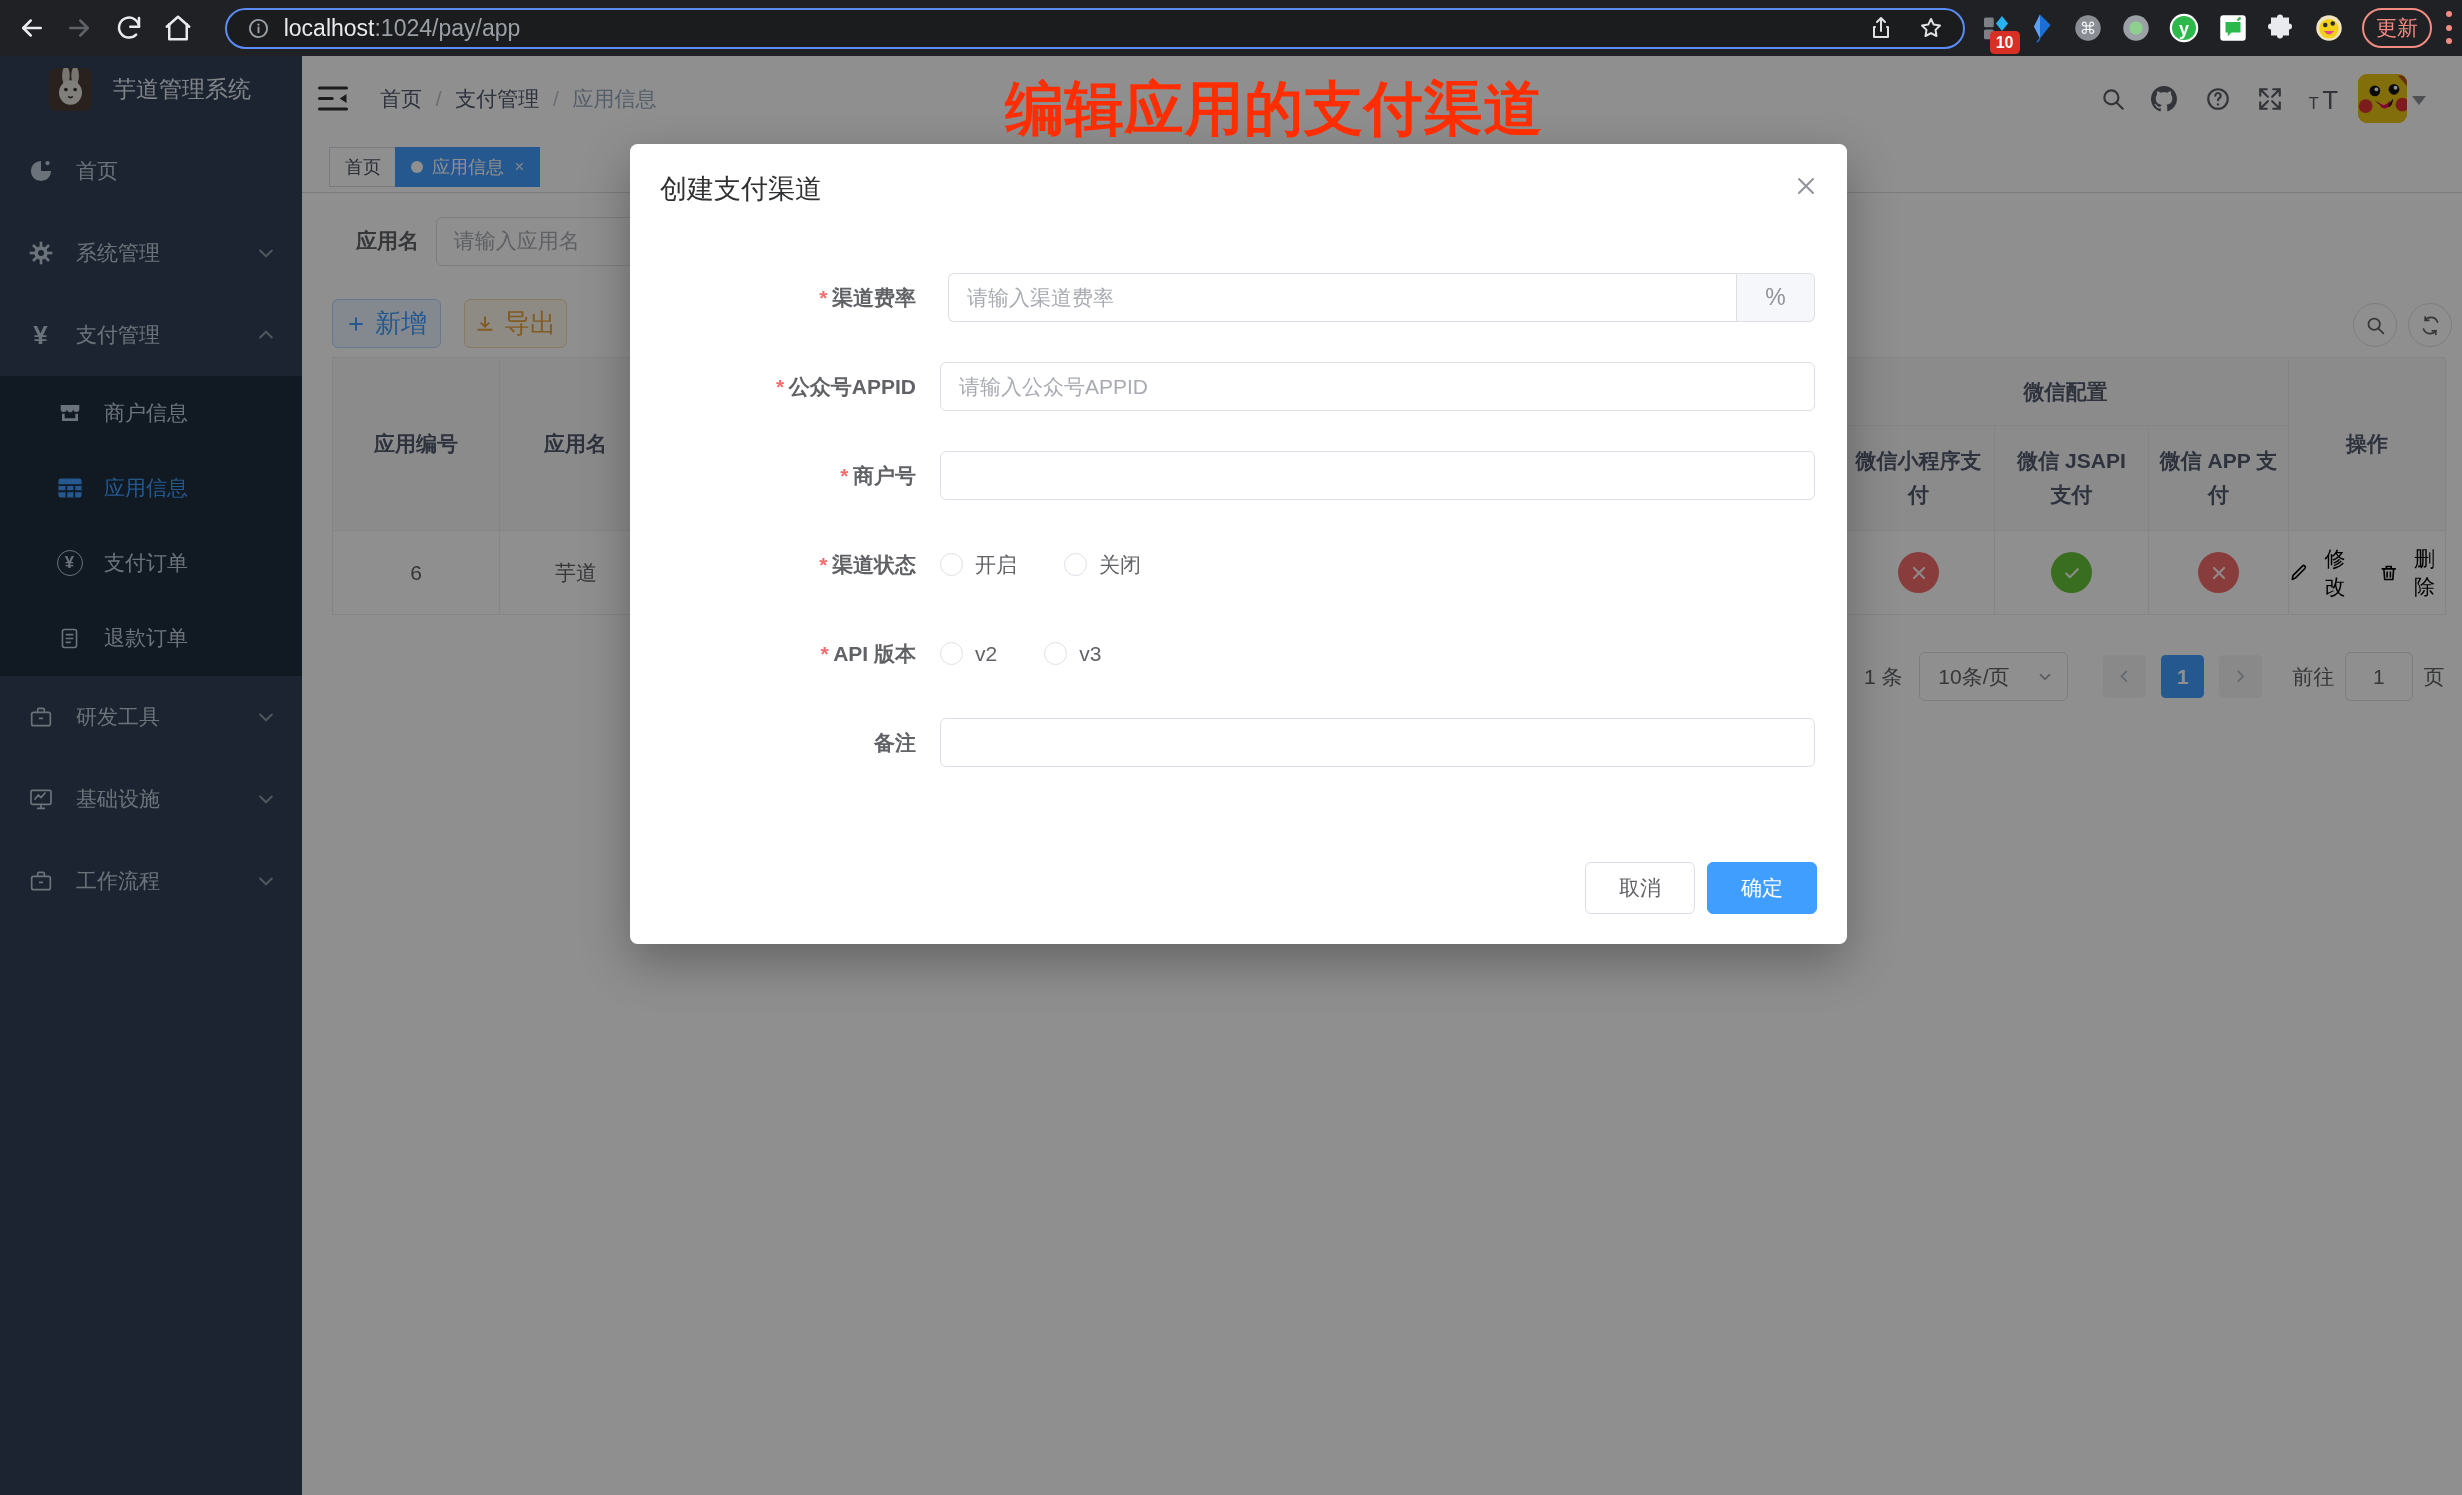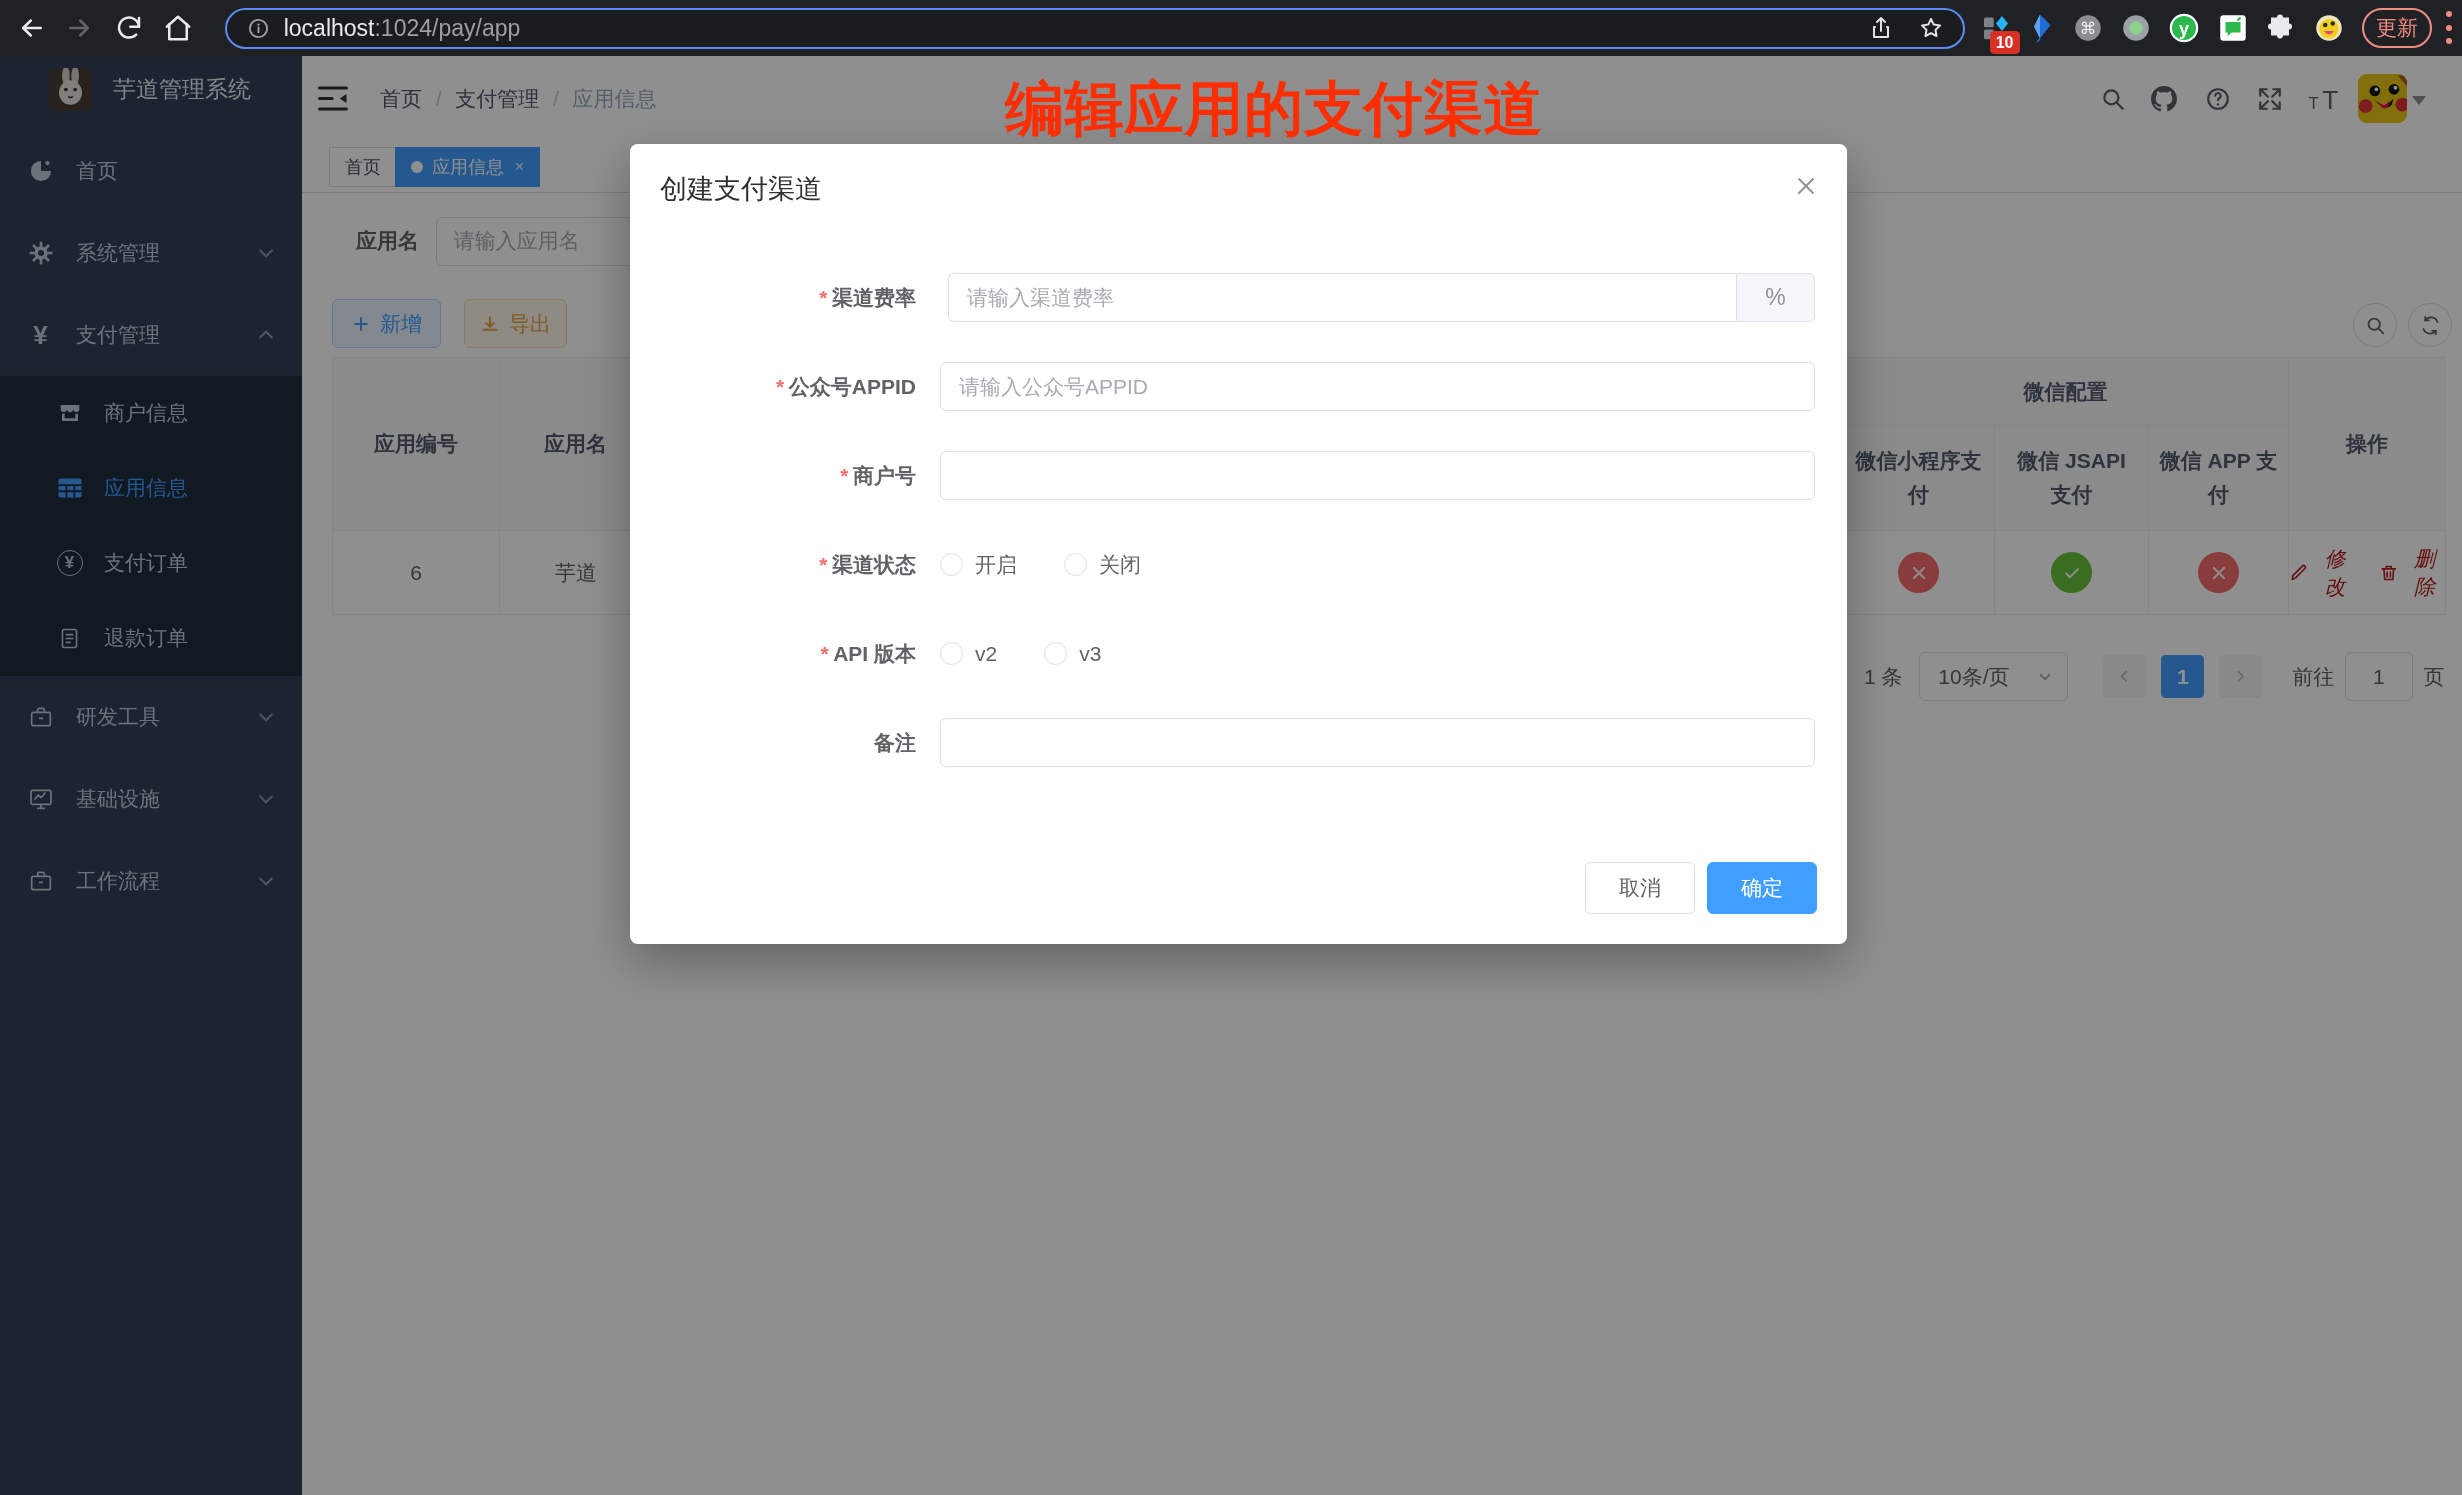--- a/index.html
+++ b/index.html
@@ -71,21 +71,21 @@
   .tag.active { background:#409eff; border-color:#409eff; color:#fff; }
   .tag .dot { width:12px; height:12px; border-radius:50%; background:#fff; margin-right:9px; }
   .tag .tclose { margin-left:10.6px; font-size:16.7px; color:#e5eefb; }
 
   
   .content { position:absolute; left:0; top:137px; right:0; bottom:0; background:#fff; }
   .q-label { position:absolute; left:54px; top:34px; font-size:21px; font-weight:bold; color:#606266; }
   .q-input { position:absolute; left:134px; top:23.6px; width:380px; height:49px; border:1.5px solid #dcdfe6;
     border-radius:6px; font-size:21px; padding:0 16.7px; color:#606266; background:#fff; font-family:inherit; }
   .q-input::placeholder { color:#a8abb2; }
-  .btn { position:absolute; top:106px; height:49px; border-radius:6px; font-size:21px;
+  .btn { position:absolute; top:106px; height:49px; border-radius:6px; font-size:26px;
     display:flex; align-items:center; justify-content:center; gap:9px; }
   .btn svg { width:20px; height:20px; }
   .btn-add { left:30px; width:109px; background:#ecf5ff; border:1.5px solid #b3d8ff; color:#409eff; }
   .btn-export { left:162px; width:103px; background:#fdf6ec; border:1.5px solid #f5dab1; color:#e6a23c; }
   .mini-circle { position:absolute; top:110px; width:44px; height:44px; border:1.5px solid #dcdfe6; border-radius:50%;
     display:flex; align-items:center; justify-content:center; color:#606266; }
   .mini-circle svg { width:21px; height:21px; }
 
   
   .table { position:absolute; left:30px; top:164px; width:2113px; display:grid;
@@ -95,21 +95,21 @@
   .tc { border-right:1.5px solid #ebeef5; border-bottom:1.5px solid #ebeef5;
     display:flex; align-items:center; justify-content:center; text-align:center; }
   .th { background:#f8f8f9; color:#515a6e; font-weight:bold; line-height:1.6; }
   .td { background:#fff; color:#606266; }
   .cell-left { justify-content:flex-start; padding-left:44px; }
   .status-circle { width:41px; height:41px; border-radius:50%; display:flex; align-items:center; justify-content:center; }
   .status-circle svg { width:20px; height:20px; color:rgba(255,255,255,.92); }
   .st-danger { background:#f56c6c; }
   .st-success { background:#67c23a; }
   .row-actions { gap:23px; }
-  .link { color:#b91c1c; display:flex; align-items:center; gap:6px; font-size:21px;font-style:italic; }
+  .link { color:#000000; display:flex; align-items:center; gap:6px; font-size:21px; }
   .link svg { width:20px; height:20px; }
 
   
   .pagination { position:absolute; top:459px; right:17.5px; height:49px; display:flex; align-items:center; font-size:21px; color:#606266; }
   .pg-total { margin-right:16.7px; }
   .pg-size { width:149px; height:49px; border:1.5px solid #dcdfe6; border-radius:6px; display:flex; align-items:center;
     padding:0 13.7px 0 18px; margin-right:35px; color:#606266; }
   .pg-size .sp { flex:1; }
   .pg-size svg { width:18px; height:18px; color:#a8abb2; }
   .pg-btn { width:43px; height:43px; border-radius:4.6px; background:#f4f4f5; color:#b4bccc;

